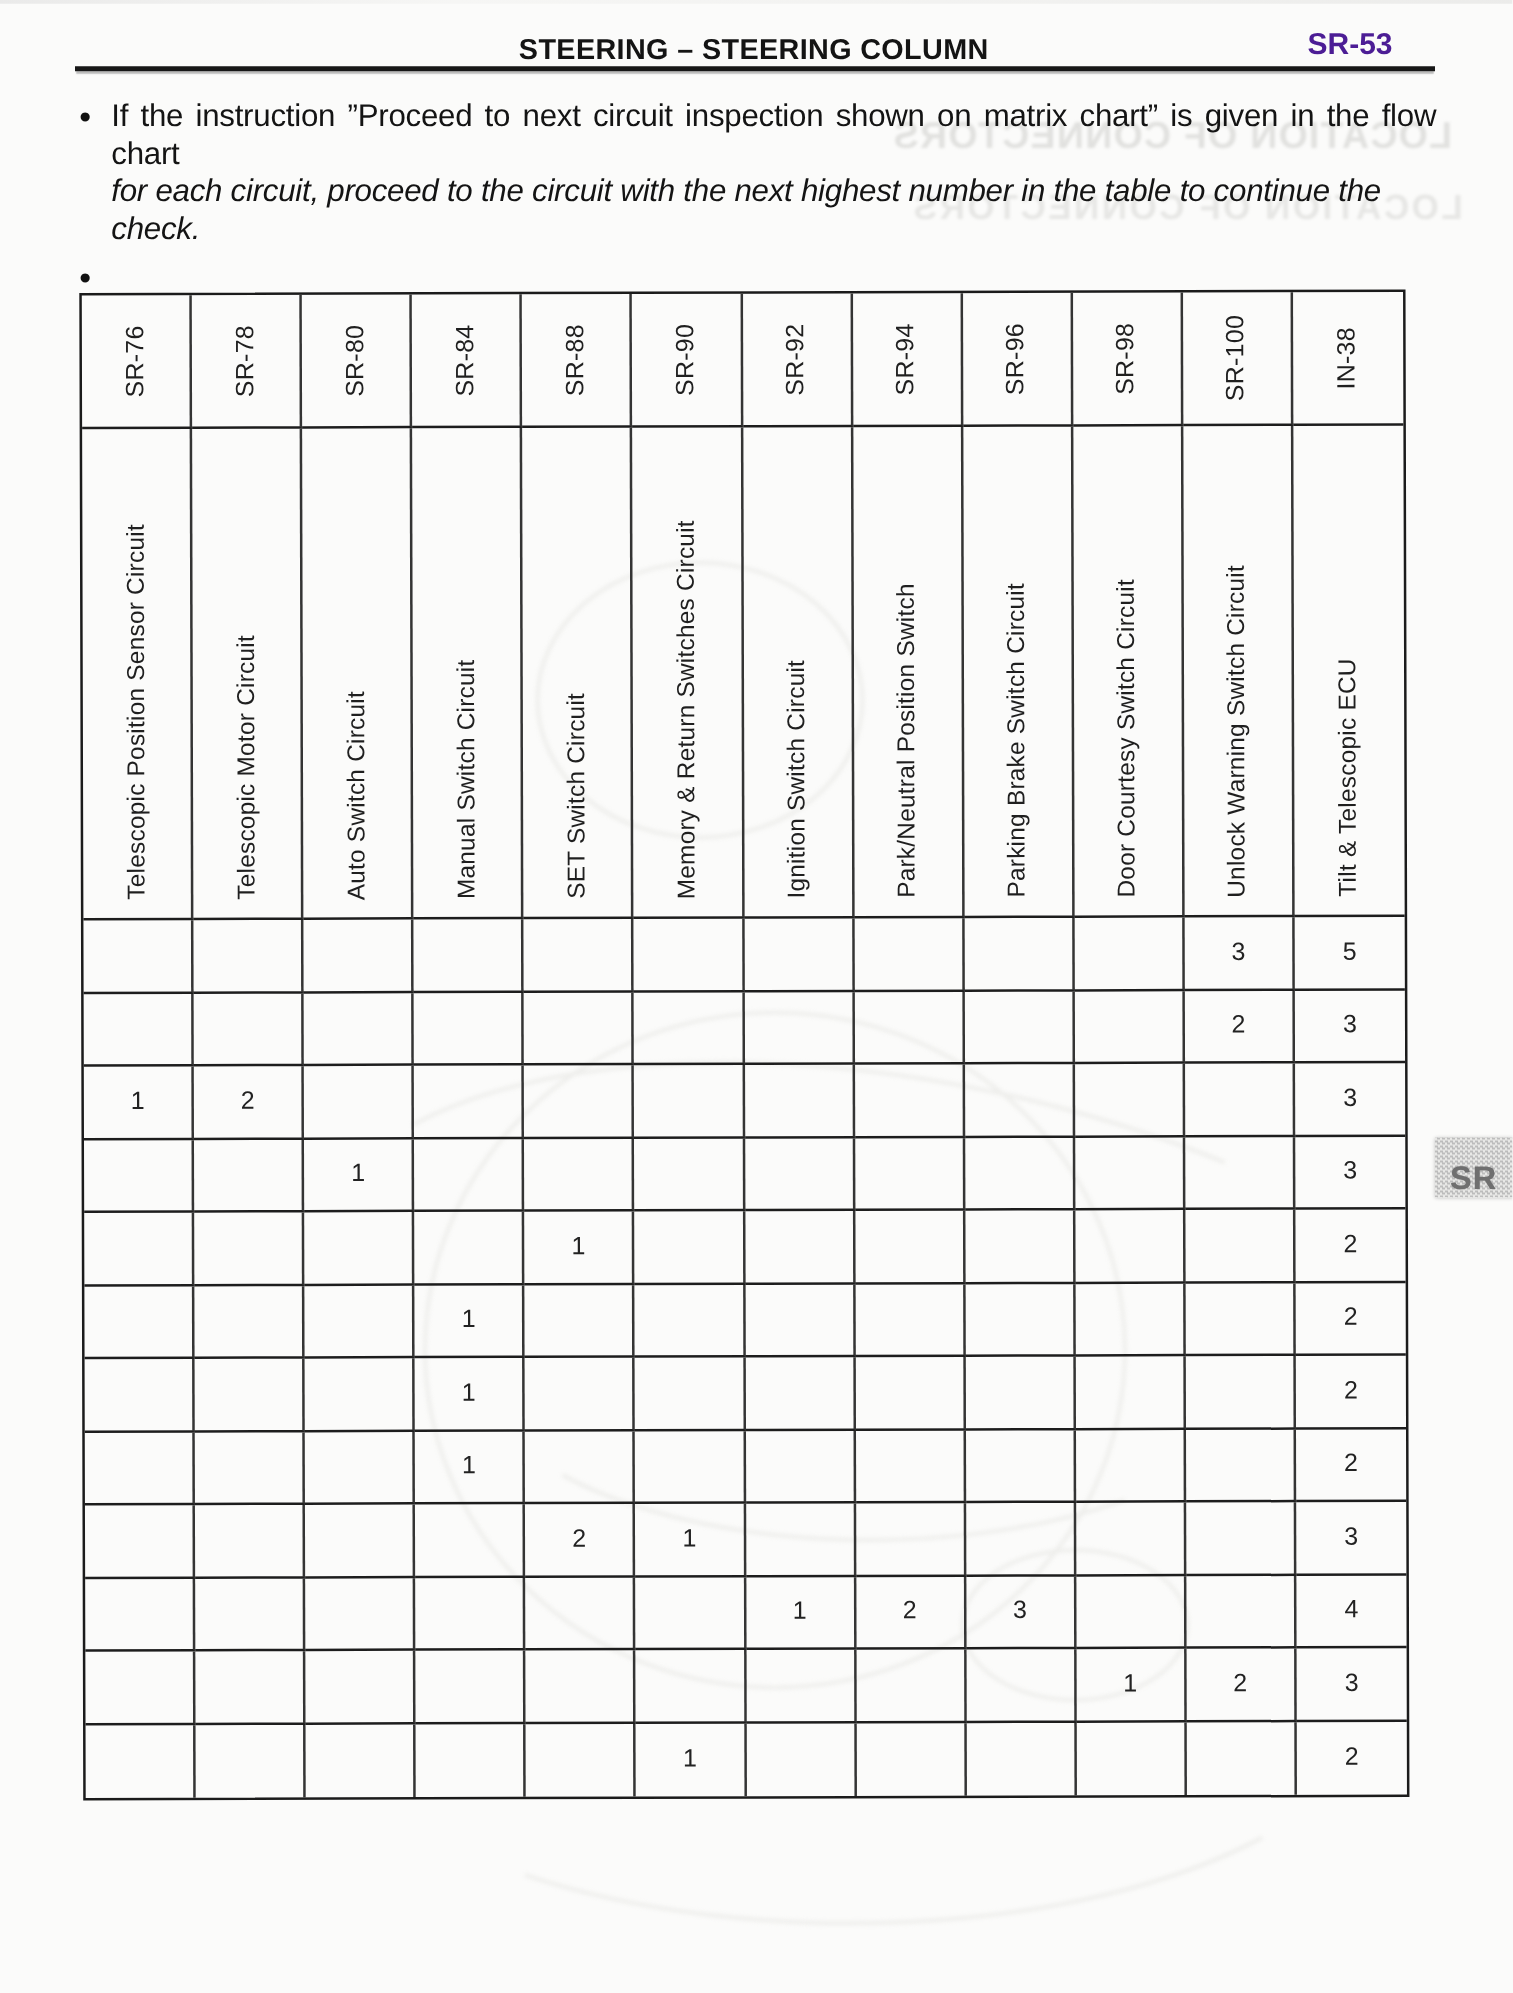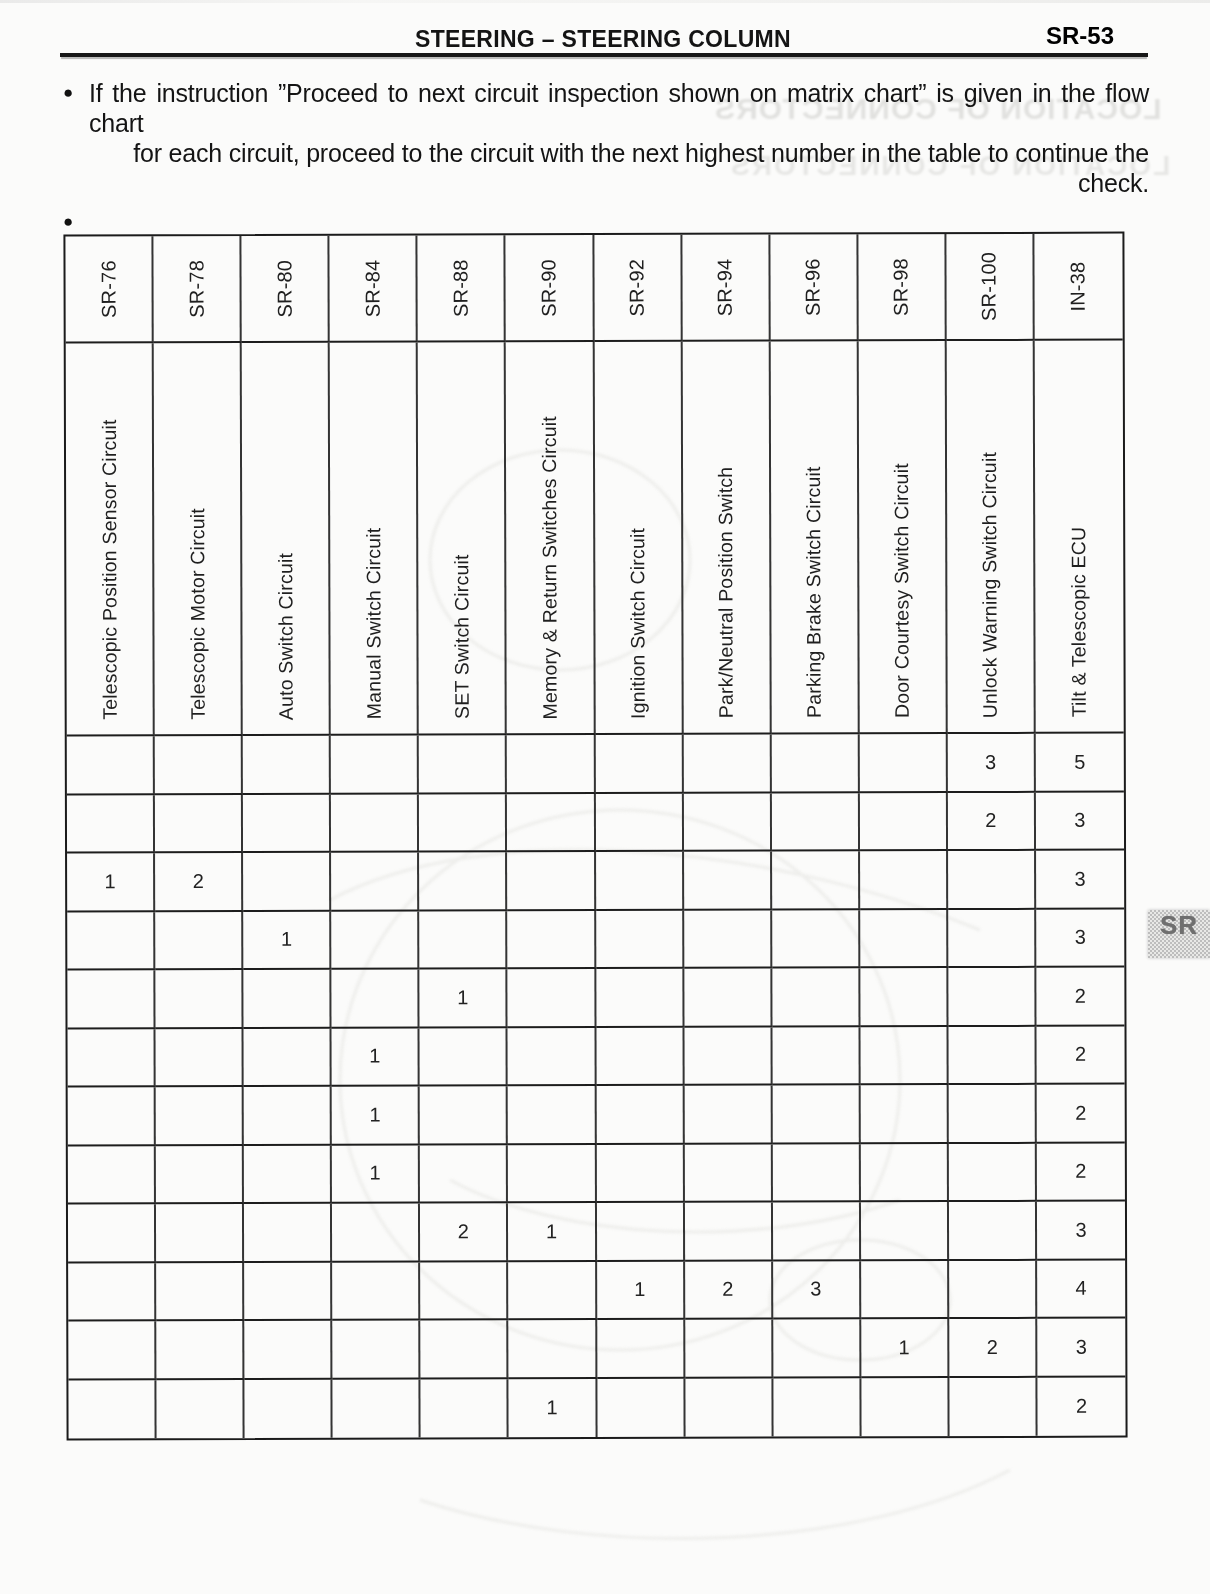--- a/index.html
+++ b/index.html
@@ -19,49 +19,49 @@
 
   
   .ghost { position: absolute; z-index: 0; color: #b7b7b3; opacity: .38;
     transform: scaleX(-1); font-weight: 700; filter: blur(1.3px); white-space: nowrap; }
   .ghost1 { top: 92px;  right: 48px; font-size: 30px; letter-spacing: 1px; }
   .ghost2 { top: 150px; right: 40px; font-size: 28px; letter-spacing: 2px; opacity: .3; }
   .ghost-svg { position: absolute; z-index: 0; top: 0; left: 0; filter: blur(1.6px); opacity: .75; }
 
   .header { position: absolute; z-index: 2; top: 26px; left: 60px; width: 1086px; text-align: center; }
   .title { font-size: 23px; font-weight: 700; letter-spacing: .3px; color: #141414; }
-  .pagenum { position: absolute; z-index: 2; top: 22px; right: 96px; font-size: 24px; font-weight: 700; color: #000000; }
+  .pagenum { position: absolute; z-index: 2; top: 22px; right: 96px; font-size: 24px; font-weight: 700; color: #4c1d95; }
   .rule { position: absolute; z-index: 2; top: 53px; left: 60px; width: 1088px; height: 4px;
     background: #171717; box-shadow: 0 3px 1px -1px rgba(0,0,0,.28); }
 
   .hint { position: absolute; z-index: 2; top: 78px; left: 63px; width: 1086px; }
   .hint-label { font-size: 21px; font-weight: 400; letter-spacing: .5px; margin-bottom: 6px; color: #111; }
   .bullet { display: flex; align-items: flex-start; margin-bottom: 9px; }
   .dot { width: 26px; flex: 0 0 26px; font-size: 17px; line-height: 30px; color: #111; }
   .btext { flex: 1; font-size: 25px; line-height: 30px; letter-spacing: -0.2px; color: #141414; }
   .jline { text-align: justify; text-align-last: justify; }
-  .lline { text-align: right; }
+  .lline { text-align: left; font-style: italic; }
 
   .matrix { position: absolute; z-index: 1; left: 65px; top: 233px; width: 1061px; height: 1206px;
     display: grid; grid-template-columns: repeat(12, 1fr); grid-template-rows: 107px 393px repeat(12, 1fr);
     border: 2px solid #1b1b1b; box-sizing: border-box;
     transform: rotate(-0.15deg); }
   .cell { border-right: 2px solid #343434; border-bottom: 2px solid #1d1d1d; box-sizing: border-box;
     display: flex; overflow: hidden; }
   .cell.head { align-items: center; justify-content: center; }
   .cell.name { align-items: flex-end; justify-content: center; padding-bottom: 14px; }
   .cell.data { align-items: center; justify-content: center; font-size: 20px; color: #222; }
   .vtext { writing-mode: vertical-rl; transform: rotate(180deg); white-space: nowrap;
     font-size: 19.5px; letter-spacing: .2px; color: #1f1f1f; }
   .cell.head .vtext { font-size: 20px; }
 
   .side-tab { position: absolute; z-index: 3; left: 1148px; top: 910px; width: 62px; height: 48px;
     background: repeating-conic-gradient(#bdbdbd 0% 25%, #e8e8e6 0% 50%);
     background-size: 4px 4px;
-    display: flex; align-items: flex-start; justify-content: center;
+    display: flex; align-items: flex-end; justify-content: center;
     box-shadow: 0 0 3px #c2c2c2; }
   .side-tab .tab-label { font-size: 26px; font-weight: 700; color: #6f6f6f; letter-spacing: 1px;
     text-shadow: 0 0 1px #8a8a8a; }
 </style>
 </head>
 <body>
 
 <div class="page">
 
   <div class="scan-edge"></div>

